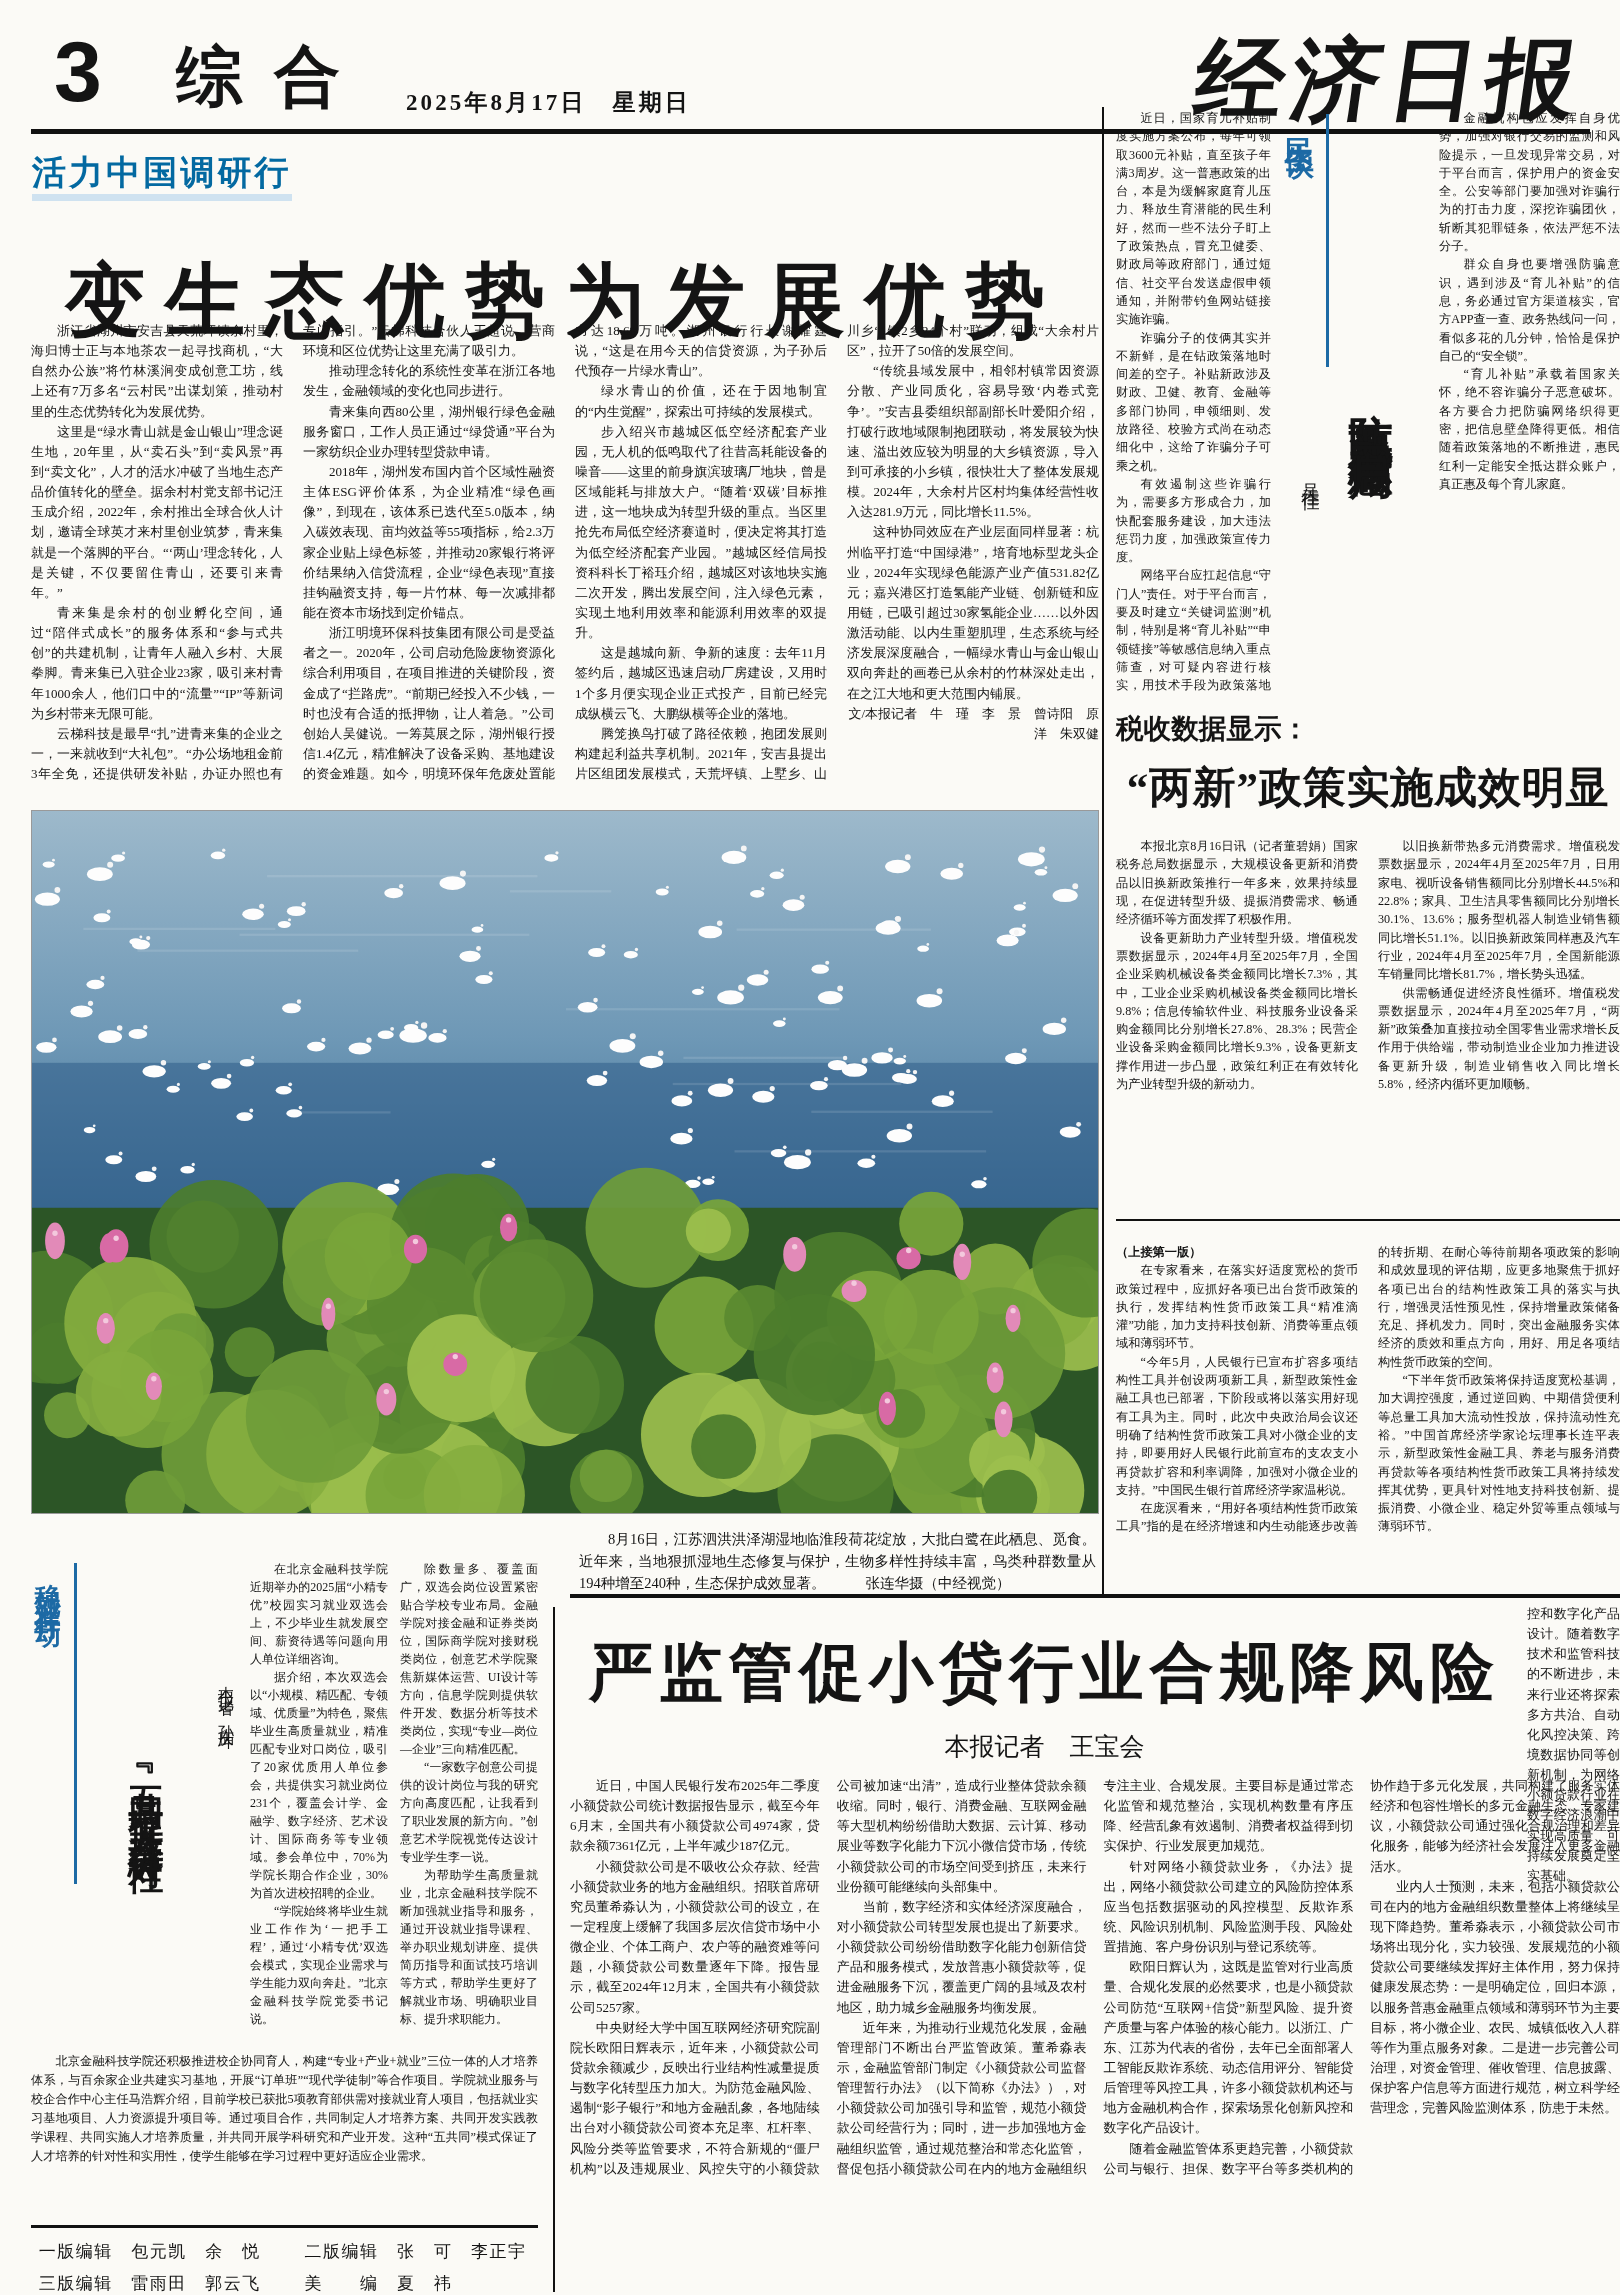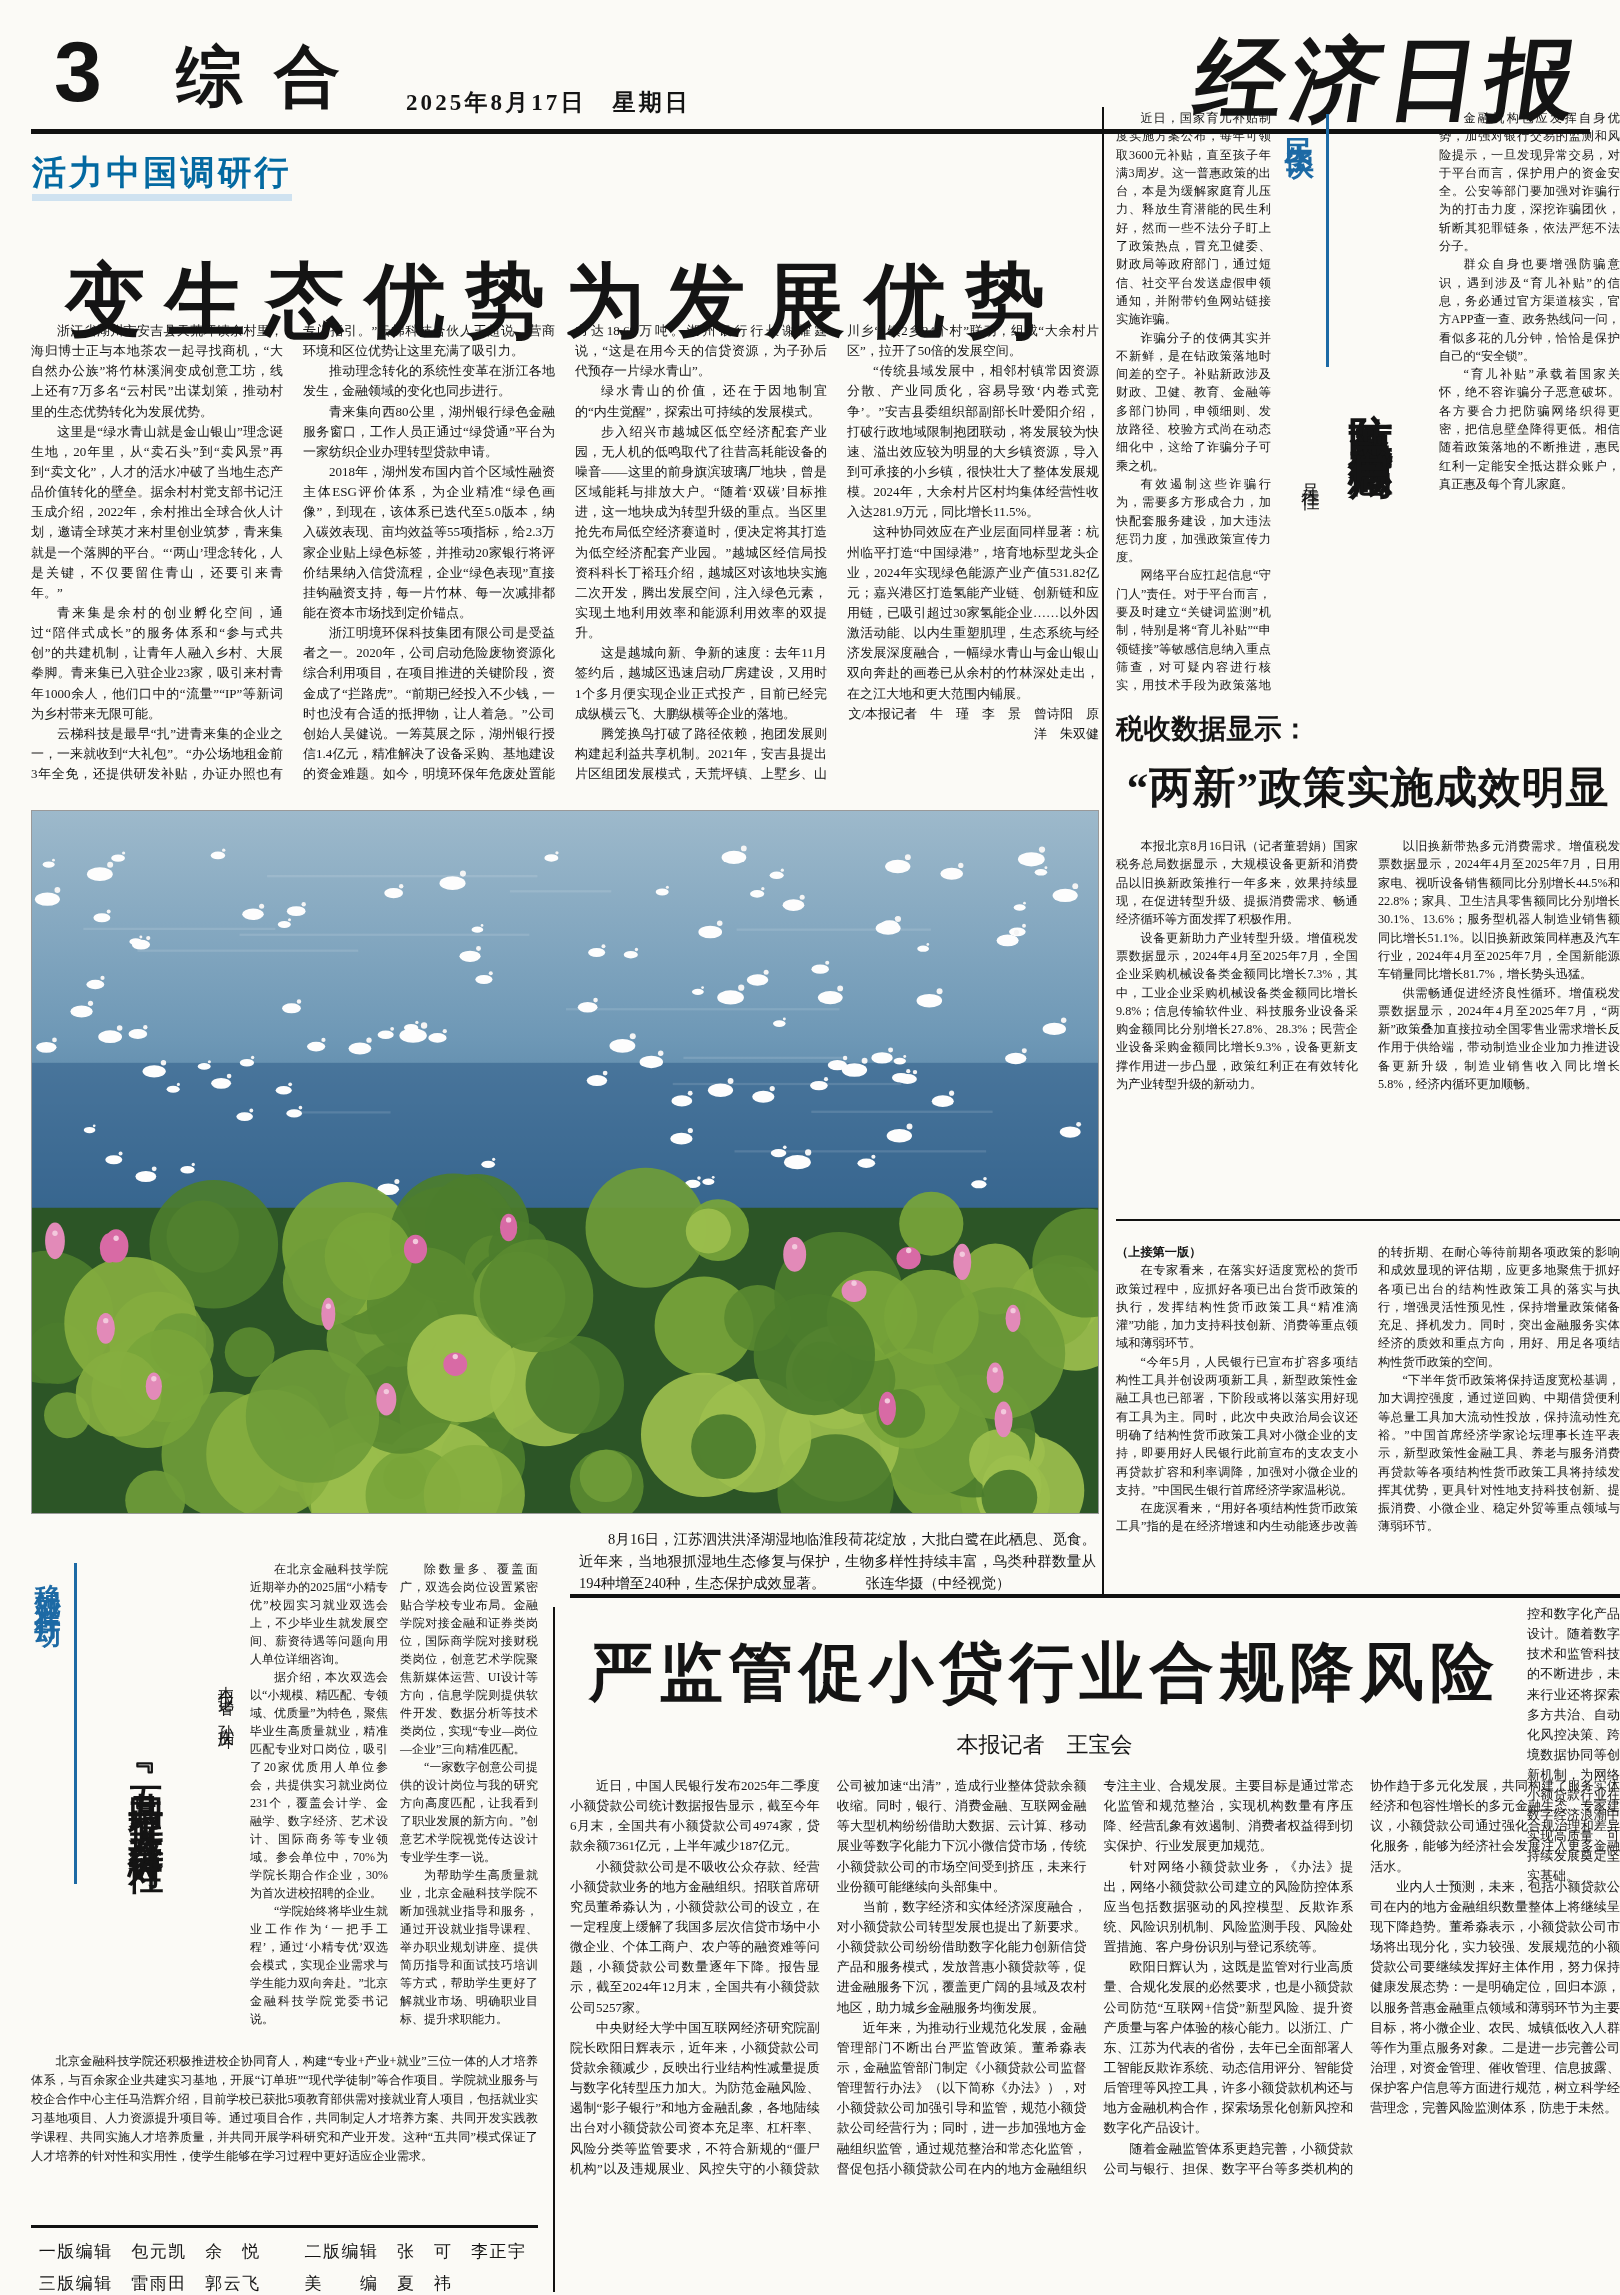--- a/index.html
+++ b/index.html
@@ -20,21 +20,21 @@
                border-bottom:7.7px solid #cfe2f0;padding-bottom:3.1px;letter-spacing:3.1px;}
 
   
   .main-headline{font-family:"Liberation Sans",sans-serif;font-weight:900;font-size:80px;
                  letter-spacing:20px;text-align:center;white-space:nowrap;margin-top:40px;}
   .loan-headline{font-family:"Liberation Sans",sans-serif;font-weight:900;font-size:64px;
                  letter-spacing:6.1px;text-align:center;white-space:nowrap;}
   .tax-headline{font-weight:900;font-size:43px;letter-spacing:0.8px;text-align:center;white-space:nowrap;
                 font-family:"Liberation Serif",serif;}
   .tax-kicker{font-weight:bold;font-size:27.6px;}
-  .byline{text-align:center;font-size:22px;margin-top:10.7px;}
+  .byline{text-align:center;font-size:25px;margin-top:10.7px;}
 
   
   .flow{font-size:13px;line-height:1.55;text-align:justify;overflow:hidden;height:100%;}
   .flow p{margin:0;text-indent:2em;}
   .flow p.noindent{text-indent:0;}
   .flow p.right{text-align:right;text-indent:0;}
   .cols4{column-count:4;column-gap:20px;}
   .cols2{column-count:2;column-gap:20px;}
   .small{font-size:12.2px;line-height:1.5;}
 

